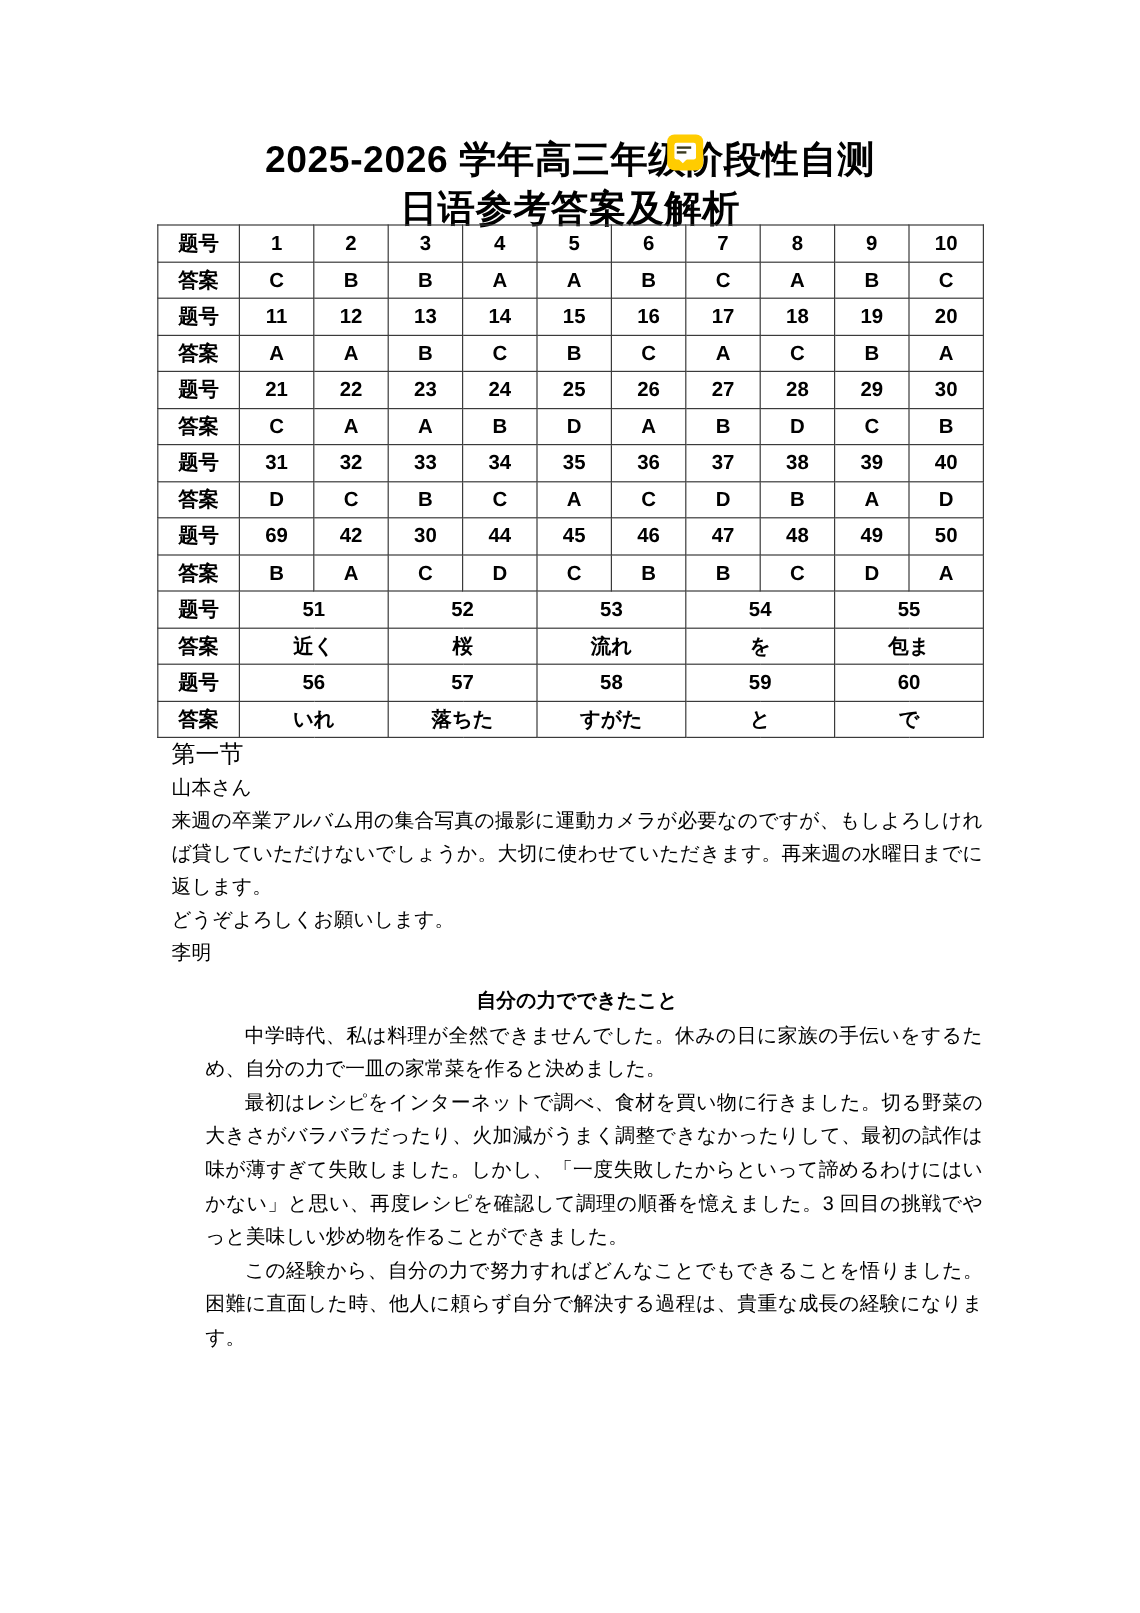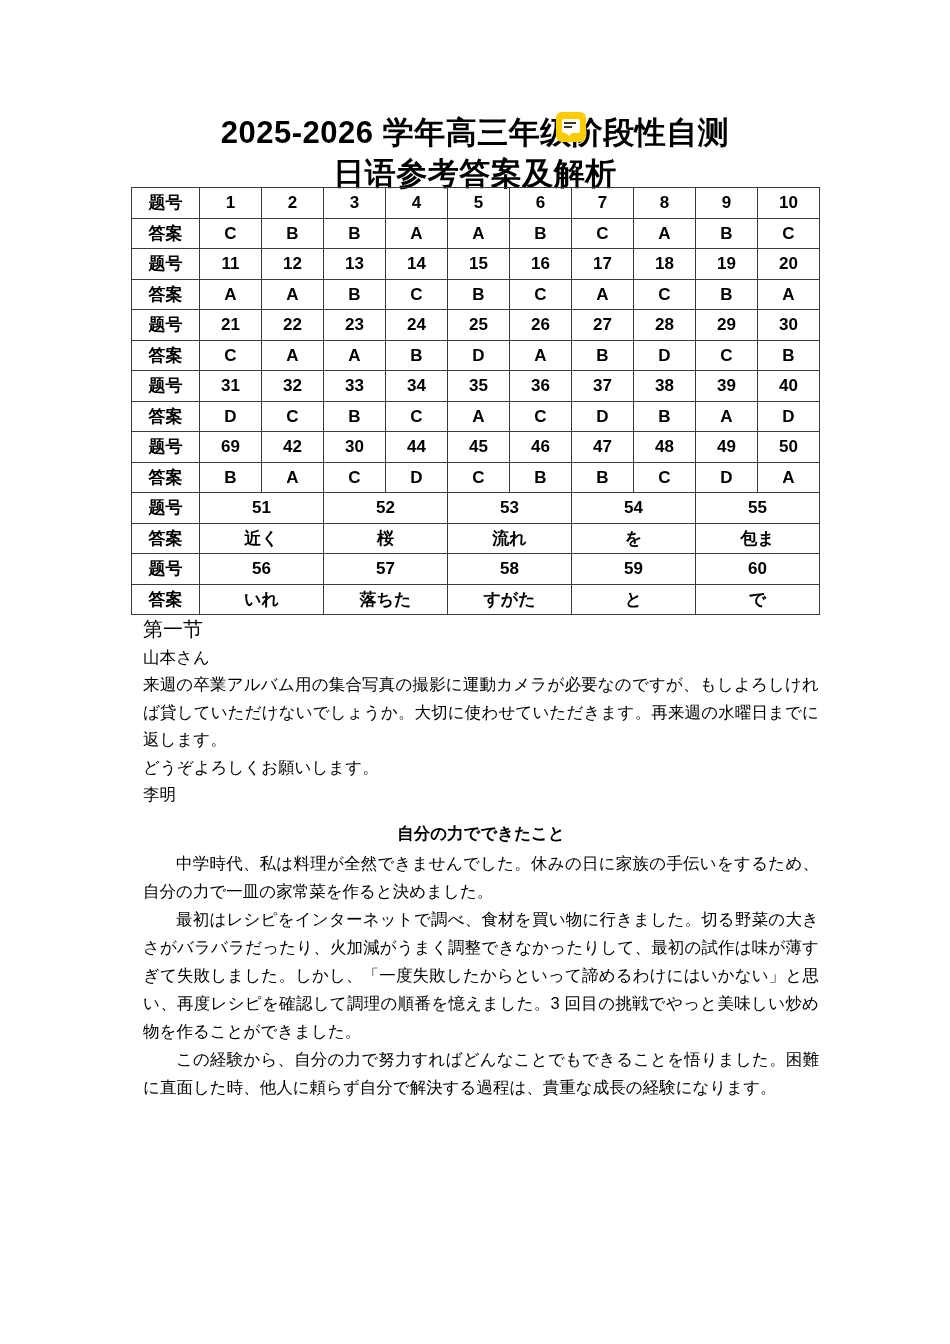--- a/index.html
+++ b/index.html
@@ -130,39 +130,39 @@
   }
   .sec-label {
     font-size: 20px;
     line-height: 27.5px;
   }
   .para {
     text-indent: 33px;
     text-align: justify;
     font-size: 16.5px;
     line-height: 28px;
+    margin-left: 28px;
   }
   .para-flat {
     text-indent: 0;
     text-align: justify;
     font-size: 16.5px;
     line-height: 27.5px;
   }
   .count {
     text-align: right;
     font-family: "Liberation Serif", "DejaVu Serif", serif;
     font-size: 16.5px;
     padding-right: 4px;
   }
   .essay-title {
     text-align: center;
     font-weight: bold;
     font-size: 16.5px;
     line-height: 30px;
-    font-family: Liberation Serif, serif;
   }
   .sp-sm { height: 10px; }
 </style>
 </head>
 <body>
 
 <div class="page">
 
   <div class="title-block">
     <div class="title-line">2025-2026 学年高三年级阶段性自测</div>

